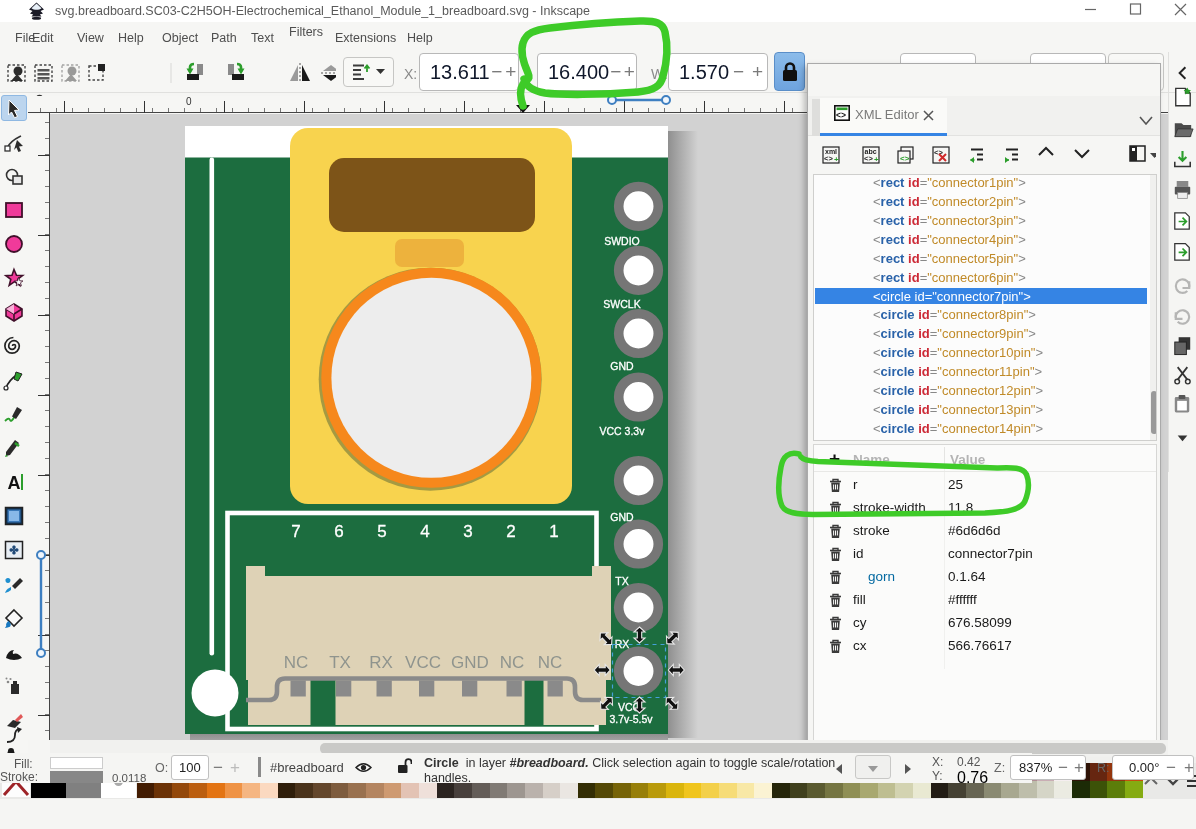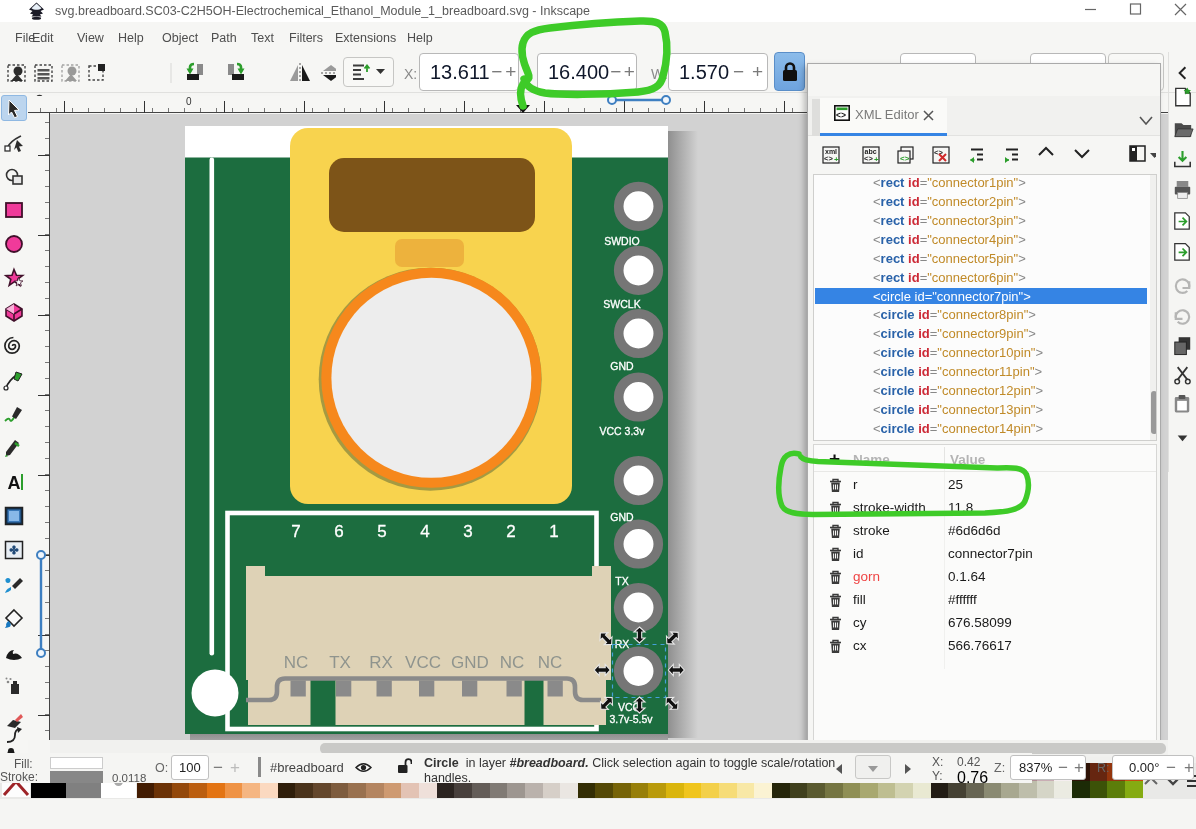--- a/index.html
+++ b/index.html
@@ -24,21 +24,21 @@
 </div>
 
 <div class="abs" style="left:0;top:22px;width:1196px;height:30px;background:#f6f6f4;color:#4e4e4e;font-size:12.5px">
  <span class="abs" style="left:15px;top:9px">File</span>
  <span class="abs" style="left:32px;top:9px">Edit</span>
  <span class="abs" style="left:77px;top:9px">View</span>
  <span class="abs" style="left:118px;top:9px">Help</span>
  <span class="abs" style="left:162px;top:9px">Object</span>
  <span class="abs" style="left:211px;top:9px">Path</span>
  <span class="abs" style="left:251px;top:9px">Text</span>
- <span class="abs" style="left:289px;top:9px">Filters</span>
+ <span class="abs" style="left:289px;top:3px">Filters</span>
  <span class="abs" style="left:335px;top:9px">Extensions</span>
  <span class="abs" style="left:407px;top:9px">Help</span>
 </div>
 
 <div class="abs" style="left:0;top:52px;width:1196px;height:41px;background:#f6f6f4;border-bottom:1px solid #e0e0de">
  <svg class="abs" style="left:6px;top:9px" width="330" height="24" viewBox="0 0 330 24">
   <g fill="#2c2c2c">
    <rect x="2" y="4" width="17" height="16" fill="none" stroke="#444" stroke-width="1.4" stroke-dasharray="2.5 2"></rect>
         <circle cx="12" cy="10" r="4.5"></circle>
         <path d="M5 20 L11 13 L17 20 Z"></path>
@@ -472,21 +472,21 @@
           <path d="M4.6 6.5 v5 M6.5 6.5 v5 M8.4 6.5 v5" stroke="#fbfbfa" stroke-width="1"></path>
         </svg></div>
 <div class="abs" style="left:39px;top:101px;font-size:13.5px;color:#1a1a1a">id</div>
 <div class="abs" style="left:134px;top:101px;font-size:13.5px;color:#1a1a1a">connector7pin</div>
 <div class="abs" style="left:15px;top:125px"><svg width="13" height="15" viewBox="0 0 13 15">
           <path d="M1 3.5 h11" stroke="#3a3a3a" stroke-width="1.6" fill="none"></path>
           <path d="M4 3 V1.5 h5 V3" stroke="#3a3a3a" stroke-width="1.4" fill="none"></path>
           <path d="M2.2 4.5 h8.6 l-0.7 9.5 h-7.2 Z" fill="#3a3a3a"></path>
           <path d="M4.6 6.5 v5 M6.5 6.5 v5 M8.4 6.5 v5" stroke="#fbfbfa" stroke-width="1"></path>
         </svg></div>
-<div class="abs" style="left:39px;top:124px;font-size:13.5px;color:#ef4444">gorn</div>
+<div class="abs" style="left:54px;top:124px;font-size:13.5px;color:#0369a1">gorn</div>
 <div class="abs" style="left:134px;top:124px;font-size:13.5px;color:#1a1a1a">0.1.64</div>
 <div class="abs" style="left:15px;top:148px"><svg width="13" height="15" viewBox="0 0 13 15">
           <path d="M1 3.5 h11" stroke="#3a3a3a" stroke-width="1.6" fill="none"></path>
           <path d="M4 3 V1.5 h5 V3" stroke="#3a3a3a" stroke-width="1.4" fill="none"></path>
           <path d="M2.2 4.5 h8.6 l-0.7 9.5 h-7.2 Z" fill="#3a3a3a"></path>
           <path d="M4.6 6.5 v5 M6.5 6.5 v5 M8.4 6.5 v5" stroke="#fbfbfa" stroke-width="1"></path>
         </svg></div>
 <div class="abs" style="left:39px;top:147px;font-size:13.5px;color:#1a1a1a">fill</div>
 <div class="abs" style="left:134px;top:147px;font-size:13.5px;color:#1a1a1a">#ffffff</div>
 <div class="abs" style="left:15px;top:171px"><svg width="13" height="15" viewBox="0 0 13 15">

